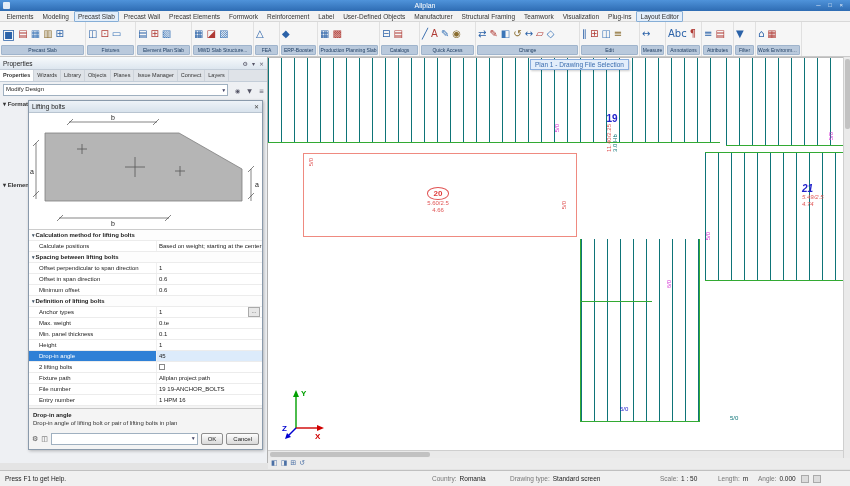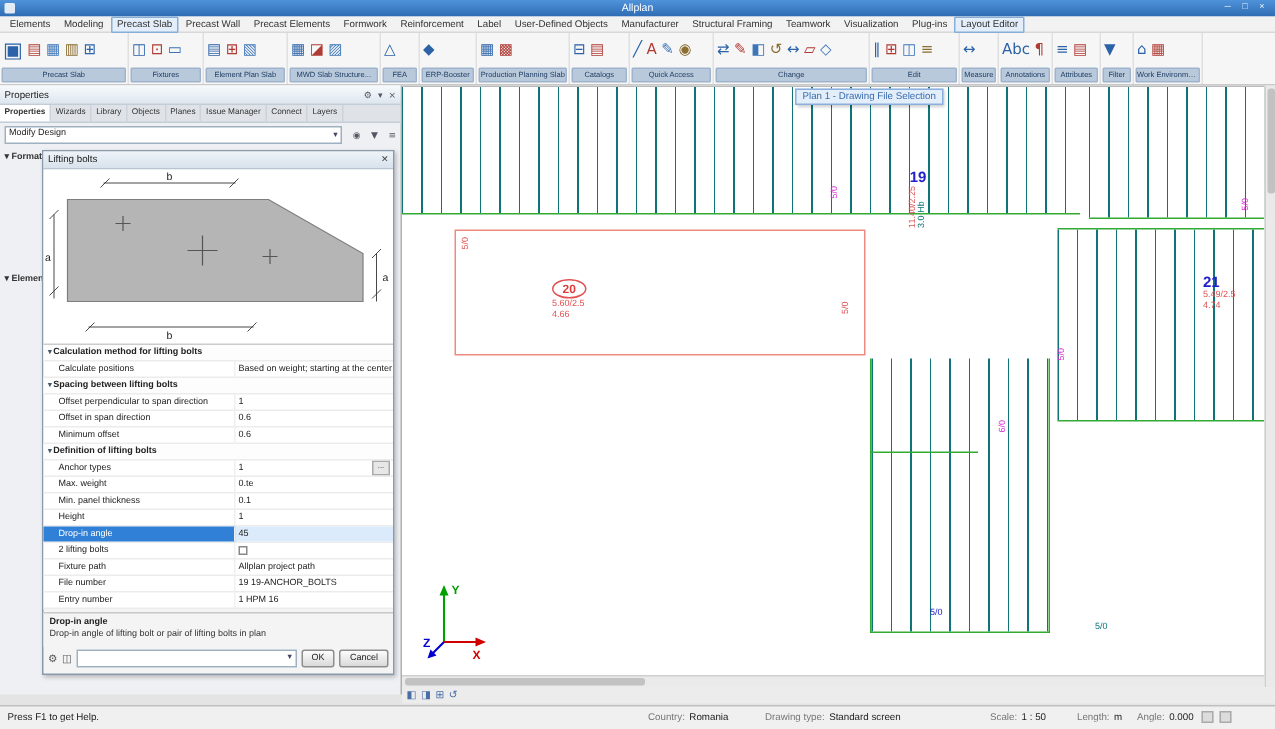--- a/index.html
+++ b/index.html
@@ -89,25 +89,25 @@
   .redrect{position:absolute;left:35px;top:95px;width:272px;height:82px;border:1px solid #ef8a80;}
   .tooltip{position:absolute;left:262px;top:1px;background:#e3eefb;border:1px solid #8aaede;color:#3a6cae;
     font-size:6.5px;padding:1px 4px;white-space:nowrap;box-shadow:1px 1px 2px rgba(0,0,0,.2);}
   .mark{position:absolute;font-size:6px;white-space:nowrap;}
   .vtext{writing-mode:vertical-rl;transform:rotate(180deg);}
   .magenta{color:#d633d6}.red{color:#e05555}.blue{color:#2222cc}.teal{color:#0e7478}
   #lbl17{position:absolute;left:338px;top:56px;display:flex;flex-direction:column;align-items:center;}
   #lbl17 .num{font-size:10px;font-weight:bold;color:#2222cc;line-height:1;}
   #lbl17 .dims{display:flex;}
   #lbl17 .dims span{font-size:6px;}
-  #lbl20{position:absolute;left:100px;top:124px;width:140px;}
+  #lbl20{position:absolute;left:100px;top:124px;width:140px;text-align:center;}
   .oval{display:inline-block;border:1px solid #e05252;border-radius:50%;padding:0 6px;color:#e03b3b;
     font-size:8px;font-weight:bold;line-height:11px;}
   #lbl20 .dim,#lbl21 .dim{font-size:6px;color:#e05555;line-height:1.2;}
-  #lbl21{position:absolute;left:534px;top:126px;width:45px;}
+  #lbl21{position:absolute;left:534px;top:126px;width:45px;font-style:italic;}
   #lbl21 .num{font-size:10px;font-weight:bold;color:#2222cc;line-height:1;}
   .axis{position:absolute;left:14px;top:328px;}
 
   
   .vscroll{position:absolute;left:843px;top:57px;width:7px;height:401px;background:#eaeaea;border-left:1px solid #cfcfcf;box-sizing:border-box;}
   .vthumb{position:absolute;left:1px;top:2px;width:5px;height:70px;background:#c2c2c2;border-radius:2px;}
   .hscroll{position:absolute;left:268px;top:450px;width:575px;height:8px;background:#eaeaea;border-top:1px solid #cfcfcf;box-sizing:border-box;}
   .hthumb{position:absolute;left:2px;top:1px;width:160px;height:5px;background:#c2c2c2;border-radius:2px;}
   .canvas-bottom{position:absolute;left:268px;top:458px;width:582px;height:11px;background:#ececec;
     display:flex;align-items:center;gap:3px;padding-left:3px;box-sizing:border-box;}

